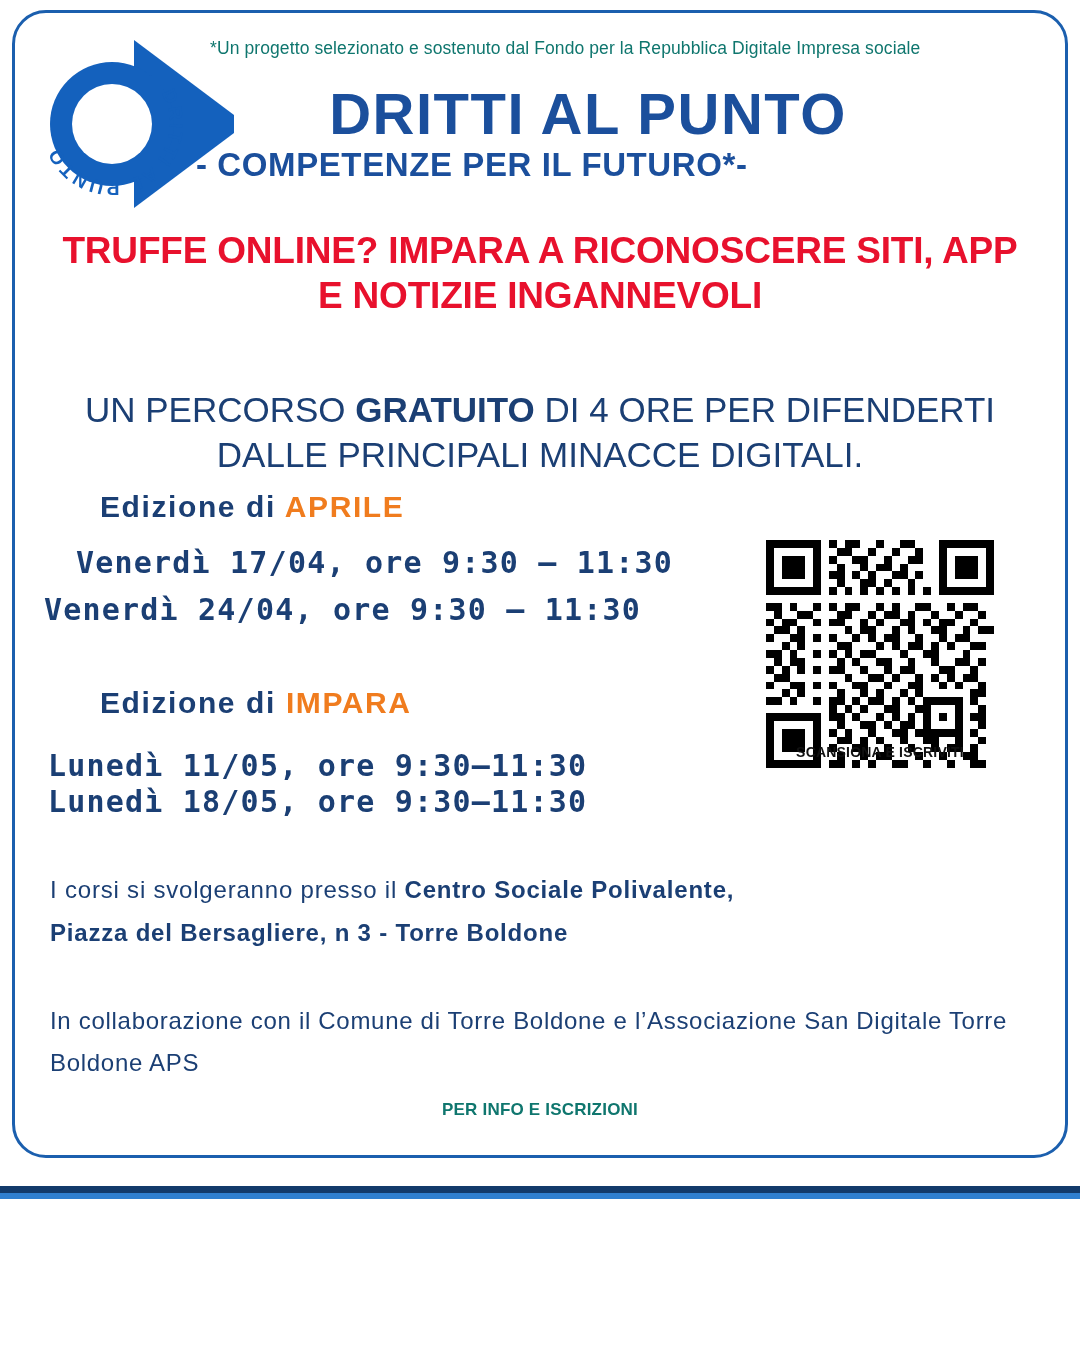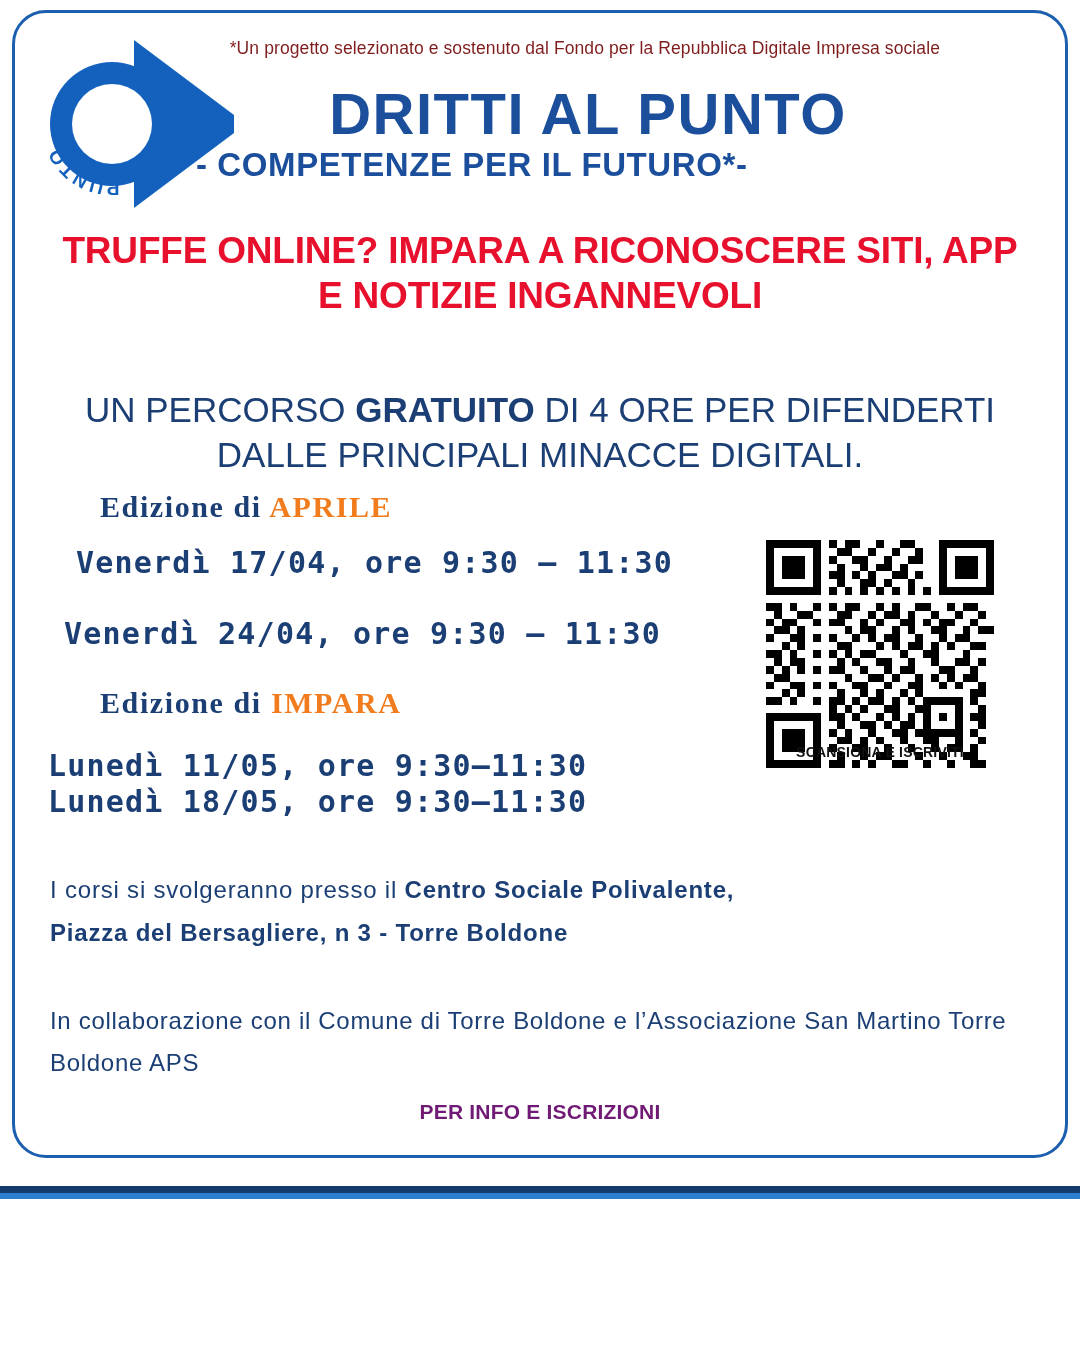--- a/index.html
+++ b/index.html
@@ -28,23 +28,23 @@
   .logo-mark {
     position: absolute;
     left: 34px; top: 28px;
     width: 200px; height: 185px;
   }
 
   .header-note {
     position: absolute;
     left: 210px; top: 38px;
     width: 730px;
-    text-align: right;
+    text-align: left;
     font-size: 17.5px;
-    color: #7f1d1d;
+    color: #0f766e;
     letter-spacing: 0.1px;
   }
 
   .title-main {
     position: absolute;
     left: 228px; top: 80px;
     width: 720px;
     text-align: center;
     font-size: 58px;
     font-weight: bold;
@@ -85,37 +85,37 @@
   }
   .lead b { font-weight: bold; }
 
   
   .edition {
     position: absolute;
     font-size: 30px;
     font-weight: bold;
     letter-spacing: 1.6px;
     color: #f07c1e;
-    font-family: Liberation Serif, serif;
+    font-family: Liberation Sans, sans-serif;
   }
   .edition .word { color: #1b3f74; }
 
   .session-line {
     position: absolute;
     font-size: 30px;
     font-weight: bold;
     letter-spacing: 1.2px;
     color: #1b3f74;
     font-family: "DejaVu Sans Mono", monospace;
     white-space: nowrap;
   }
 
   #edition-april  { left: 100px; top: 490px; }
   #april-1        { left: 48px;  top: 545px; margin-left: 28px; }
-  #april-2        { left: 64px;  top: 592px; margin-top: 24px; }
+  #april-2        { left: 44px;  top: 592px; }
   #edition-may    { left: 100px; top: 686px; }
   #may-1          { left: 48px;  top: 748px; }
   #may-2          { left: 48px;  top: 784px; }
 
   
   .qr-box {
     position: absolute;
     left: 766px; top: 540px;
     width: 228px; height: 228px;
     background: #fff;
@@ -152,23 +152,23 @@
     line-height: 1.75;
     color: #1b3f74;
     letter-spacing: 0.7px;
   }
 
   .info-title {
     position: absolute;
     left: 40px; top: 1100px;
     width: 1000px;
     text-align: center;
-    font-size: 21px;
-    font-weight: bold;
-    color: #701a75;
+    font-size: 17px;
+    font-weight: bold;
+    color: #0f766e;
     letter-spacing: 0.2px;
   }
   .info-contact {
     position: absolute;
     left: 40px; top: 1128px;
     width: 1000px;
     text-align: center;
     font-size: 21.5px;
     font-weight: bold;
     color: #1b3f74;
@@ -454,21 +454,21 @@
       </g>
     </svg>
   </div>
   <div class="qr-caption">SCANSIONA E ISCRIVITI</div>
 
   <div class="venue">
     <span>I corsi si svolgeranno presso il </span><b>Centro Sociale Polivalente,</b><br>
     <b>Piazza del Bersagliere, n 3 - Torre Boldone</b>
   </div>
 
-  <div class="collab">In collaborazione con il Comune di Torre Boldone e l’Associazione San Martino Torre Boldone APS</div>
+  <div class="collab">In collaborazione con il Comune di Torre Boldone e l’Associazione San Digitale Torre Boldone APS</div>
 
   <div class="info-title">PER INFO E ISCRIZIONI</div>
 
   <div class="bar-dark"></div>
   <div class="bar-light"></div>
 
   <div class="footer">
 
     
     

